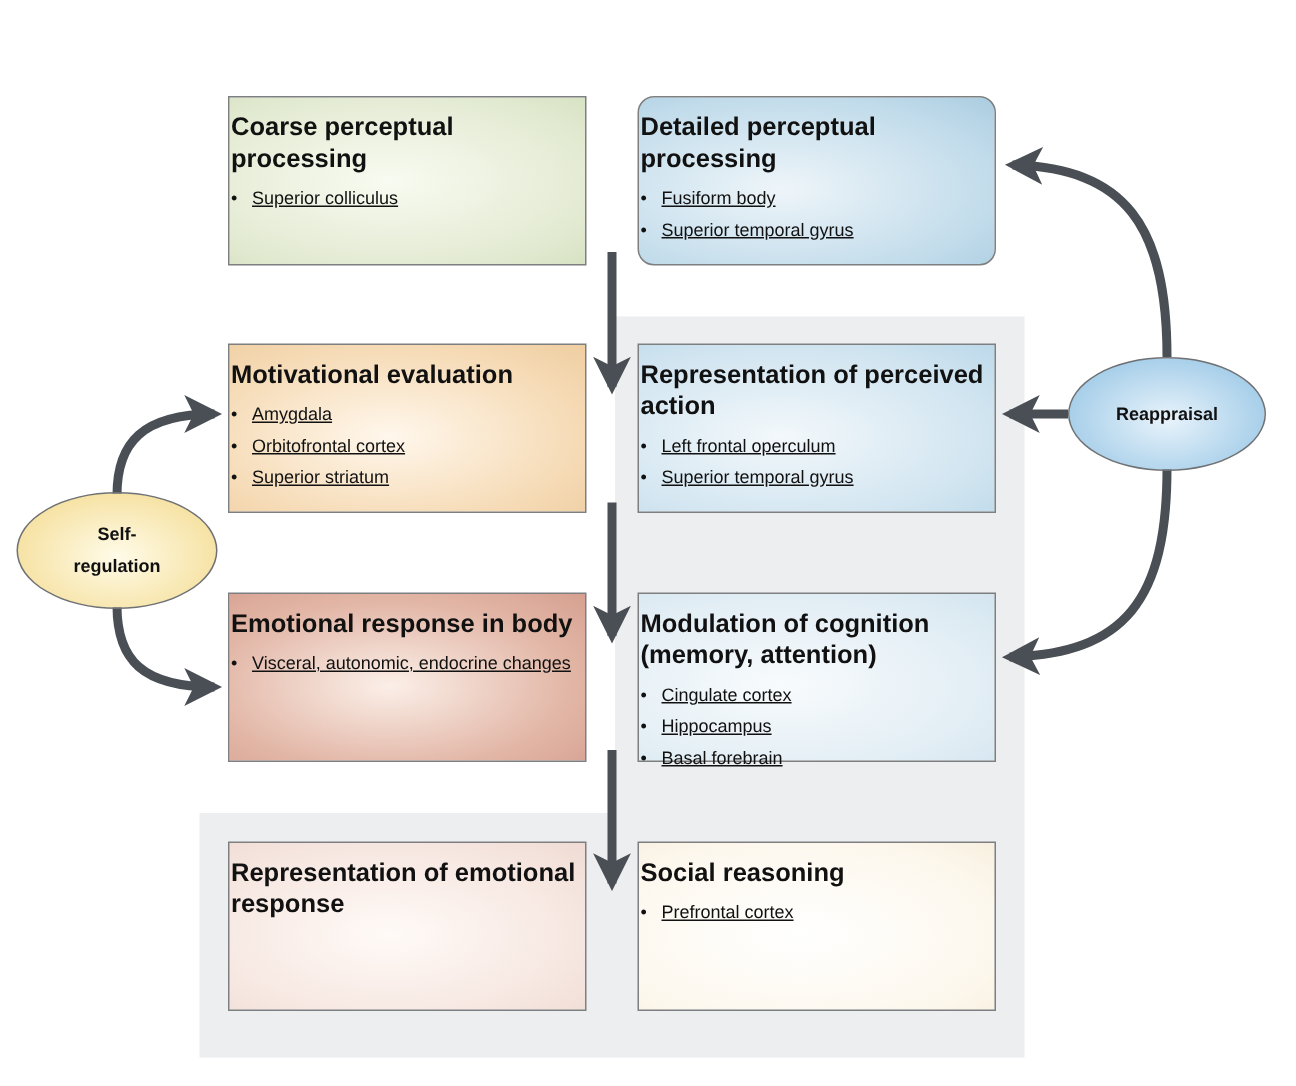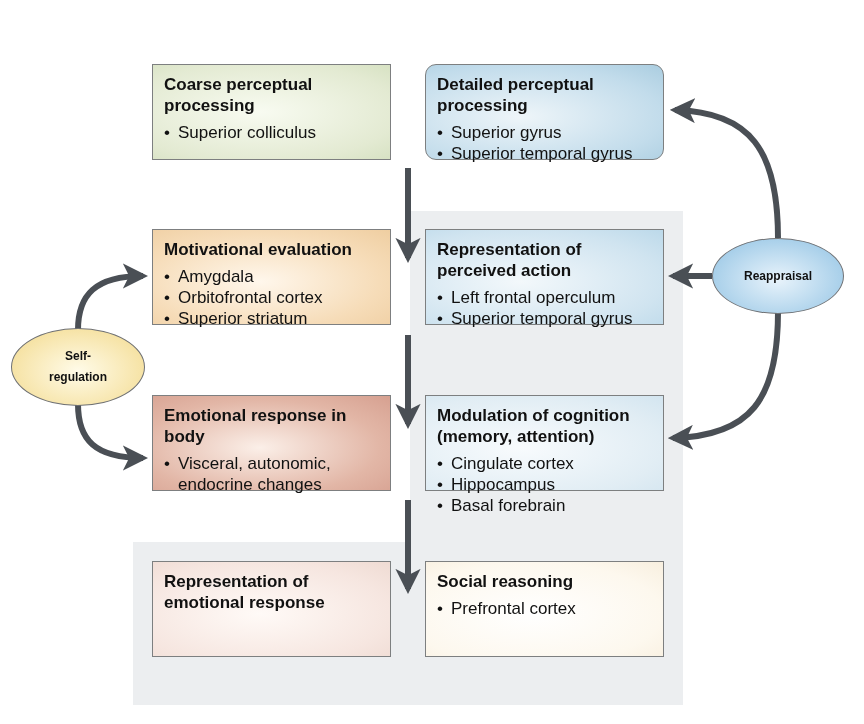--- a/index.html
+++ b/index.html
@@ -1,23 +1,23 @@
 <!DOCTYPE html>
 <html><head>
 <meta charset="utf-8">
 <style>
   html, body { margin: 0; padding: 0; background: #ffffff; }
   body { width: 864px; height: 724px; position: relative; overflow: hidden;
          font-family: "Liberation Sans", sans-serif; color: #111; }
   .gray { position: absolute; background: #eceef0; }
-  .box { position: absolute; width: 239px; height: 96px; box-sizing: border-box;
-         border: 1px solid #7d7f80; padding: 9px 11px; }
+  .box { position: absolute; width: 239px; height: 113px; box-sizing: border-box;
+         border: 1px solid #7d7f80; padding: 9px 1px; }
   .box .title { font-weight: bold; font-size: 17px; line-height: 21px; margin-bottom: 6px; }
   .box ul { list-style: none; margin: 0; padding: 0; }
-  .box li { font-size: 17px; line-height: 21px; position: relative; padding-left: 14px; }
+  .box li { font-size: 12px; line-height: 21px; position: relative; padding-left: 14px; text-decoration: underline; }
   .box li::before { content: "\2022"; position: absolute; left: 0; top: 0; }
   .green  { background: radial-gradient(ellipse at 45% 50%, #f8fbf1 0%, #e3ead2 75%, #d7e2c3 100%); }
   .blue   { background: radial-gradient(ellipse at 40% 55%, #eef5f9 0%, #c2dceb 70%, #aacde0 100%); }
   .blue2  { background: radial-gradient(ellipse at 40% 55%, #f3f8fb 0%, #d0e4f0 70%, #bcd9ea 100%); }
   .blue3  { background: radial-gradient(ellipse at 40% 55%, #f8fbfd 0%, #e1edf4 70%, #d3e5f0 100%); }
   .orange { background: radial-gradient(ellipse at 45% 55%, #fff7ec 0%, #f6dcb8 65%, #efcea1 100%); }
   .rose   { background: radial-gradient(ellipse at 45% 55%, #fbefe8 0%, #e2b6a6 65%, #d6a090 100%); }
   .pink   { background: radial-gradient(ellipse at 45% 55%, #fffaf7 0%, #f6e6e0 70%, #efdbd3 100%); }
   .cream  { background: radial-gradient(ellipse at 45% 55%, #ffffff 0%, #fdf8ee 70%, #f8efdf 100%); }
   .oval { position: absolute; border-radius: 50%; border: 1px solid #6f7174; box-sizing: border-box;
@@ -35,21 +35,21 @@
 
 <div class="box green" style="left:152px; top:64px;">
   <div class="title">Coarse perceptual processing</div>
   <ul>
       <li>Superior colliculus</li>
     </ul>
 </div>
 <div class="box blue" style="left:425px; top:64px;border-radius:11px;">
   <div class="title">Detailed perceptual processing</div>
   <ul>
-    <li>Superior gyrus</li>
+    <li>Fusiform body</li>
     <li>Superior temporal gyrus</li>
   </ul>
 </div>
 
 <div class="box orange" style="left:152px; top:229px;">
   <div class="title">Motivational evaluation</div>
   <ul>
     <li>Amygdala</li>
     <li>Orbitofrontal cortex</li>
     <li>Superior striatum</li>

